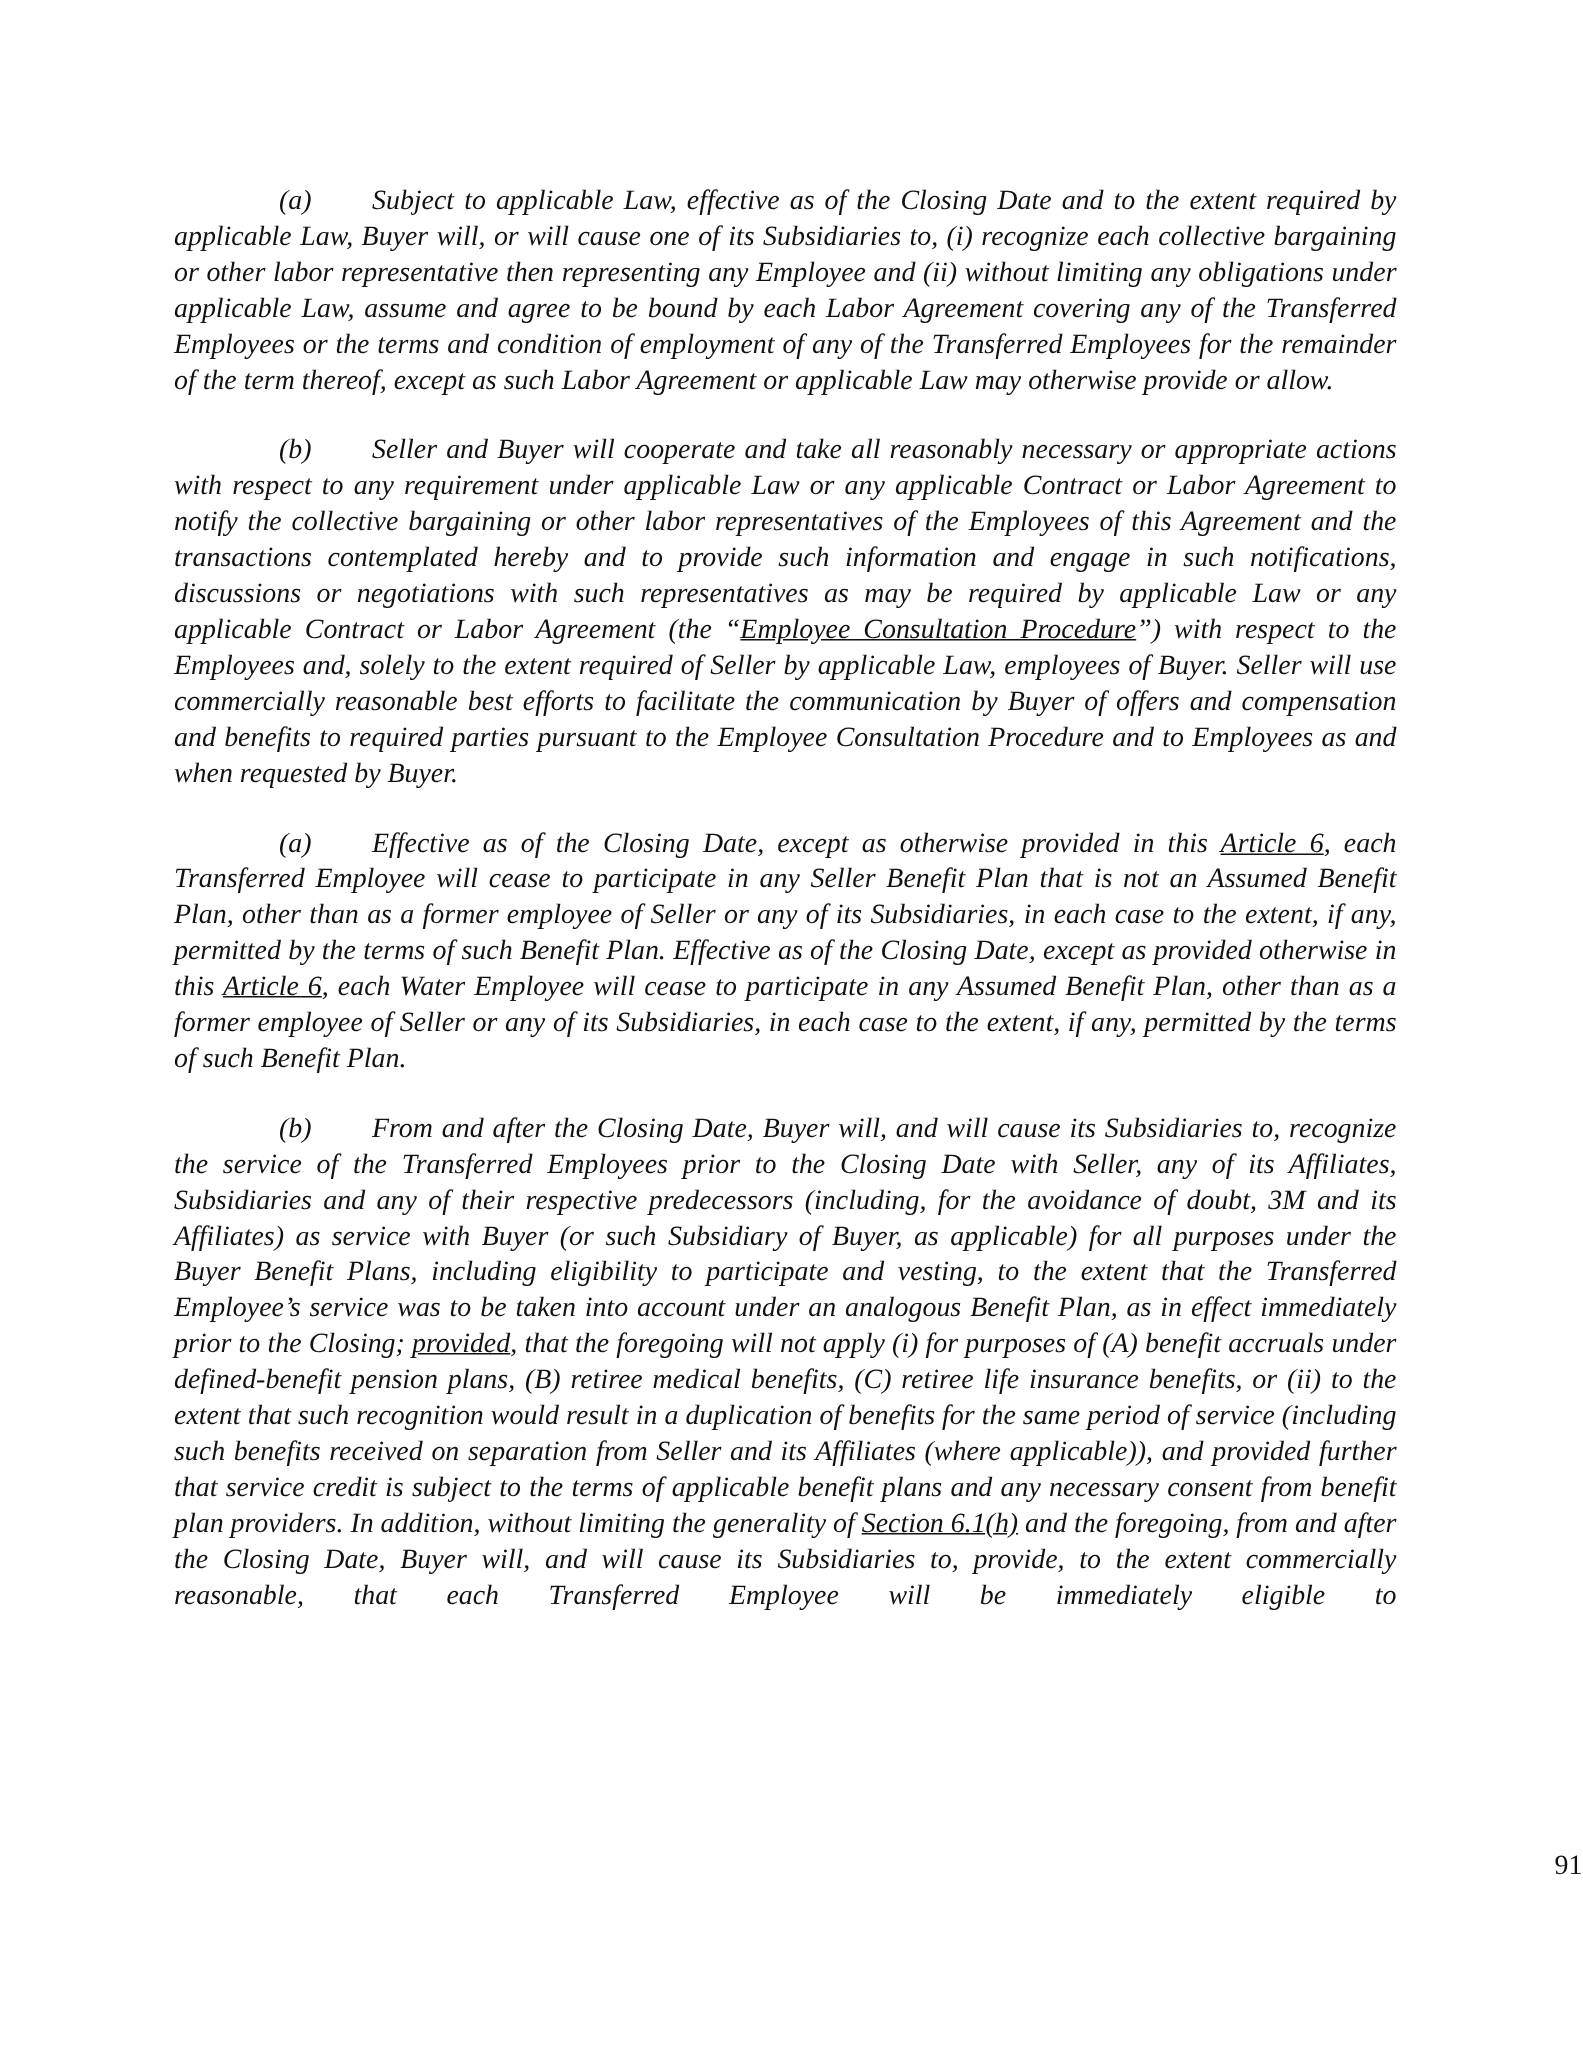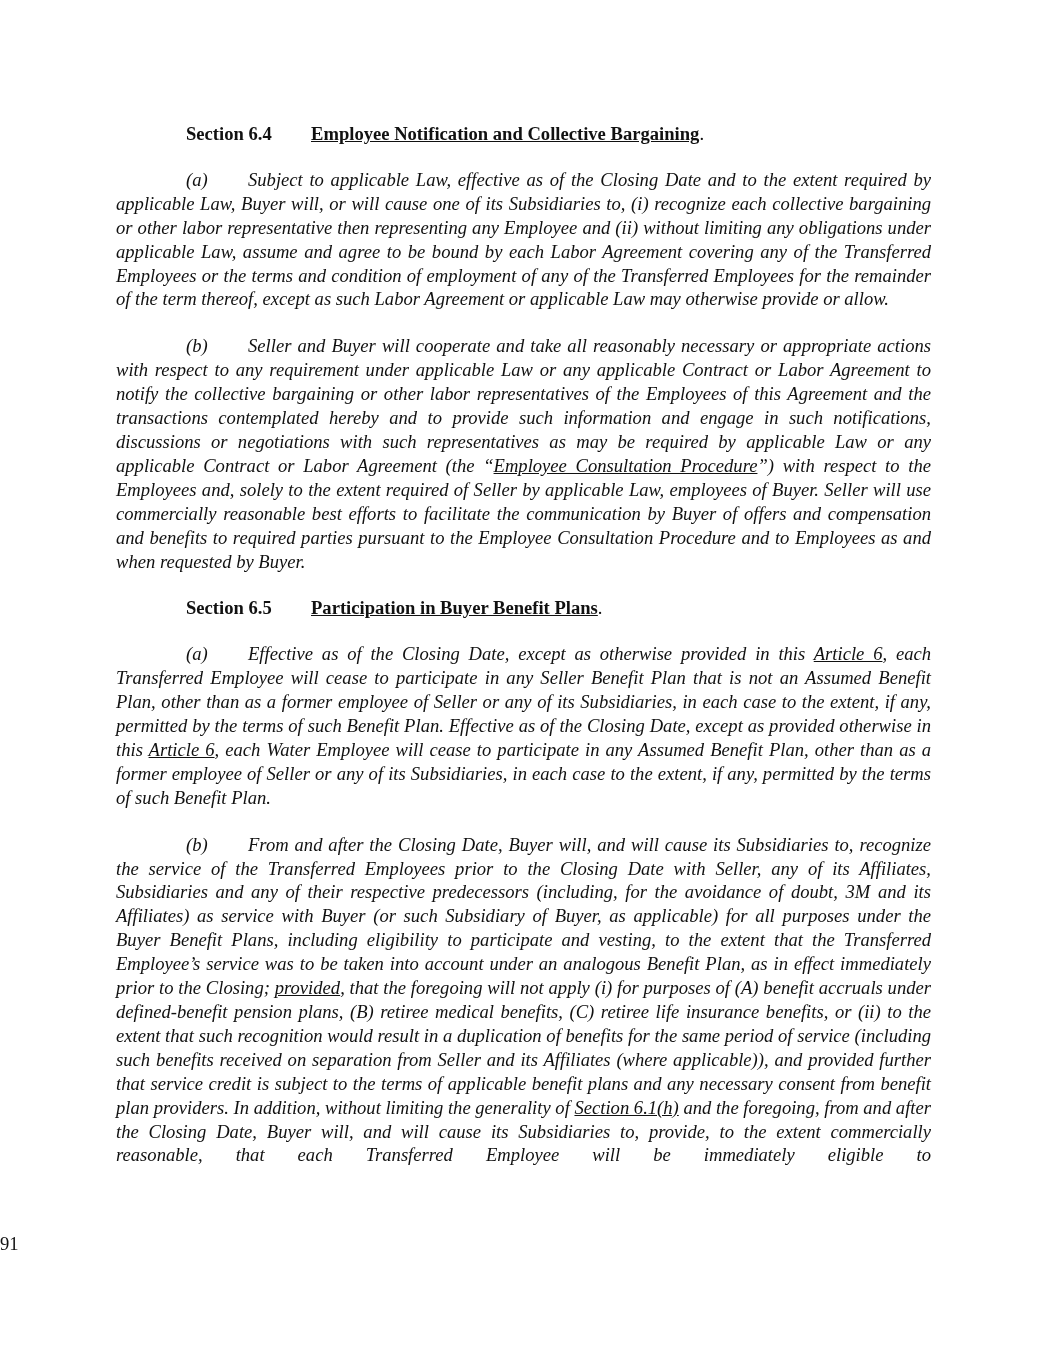--- a/index.html
+++ b/index.html
@@ -11,44 +11,38 @@
     }
     .heading { margin: 0 0 22px 0; font-weight: bold; padding-left: 70px; white-space: nowrap; }
     .heading .num { display: inline-block; width: 125px; }
     .heading .title { text-decoration: underline; }
     .heading .period { font-weight: normal; }
     p.para { margin: 0 0 23px 0; text-align: justify; text-indent: 70px; font-style: italic; }
     p.para .label { display: inline-block; width: 62px; text-indent: 0; }
     p.para.last { text-align-last: justify; margin-bottom: 0; }
     .u { text-decoration: underline; }
     .page-num {
-      position: absolute; left: 0; width: 1055px; top: 1233px; text-align: left;
+      position: absolute; left: 0; width: 1055px; top: 1233px; text-align: right;
       font-family: "Liberation Serif", "DejaVu Serif", serif; font-size: 18.6px; color: #111;
     }
   </style>
 </head>
 <body>
 
 <div class="page">
 
-  <div class="heading">
-    <span class="num">Section 6.4</span><span class="title">Employee Notification and Collective Bargaining</span><span class="period">.</span>
-  </div>
 
   <p class="para">
     <span class="label">(a)</span><span>Subject to applicable Law, effective as of the Closing Date and to the extent required by applicable Law, Buyer will, or will cause one of its Subsidiaries to, (i) recognize each collective bargaining or other labor representative then representing any Employee and (ii) without limiting any obligations under applicable Law, assume and agree to be bound by each Labor Agreement covering any of the Transferred Employees or the terms and condition of employment of any of the Transferred Employees for the remainder of the term thereof, except as such Labor Agreement or applicable Law may otherwise provide or allow.</span>
   </p>
 
   <p class="para">
     <span class="label">(b)</span><span>Seller and Buyer will cooperate and take all reasonably necessary or appropriate actions with respect to any requirement under applicable Law or any applicable Contract or Labor Agreement to notify the collective bargaining or other labor representatives of the Employees of this Agreement and the transactions contemplated hereby and to provide such information and engage in such notifications, discussions or negotiations with such representatives as may be required by applicable Law or any applicable Contract or Labor Agreement (the “</span><span class="u">Employee Consultation Procedure</span><span>”) with respect to the Employees and, solely to the extent required of Seller by applicable Law, employees of Buyer. Seller will use commercially reasonable best efforts to facilitate the communication by Buyer of offers and compensation and benefits to required parties pursuant to the Employee Consultation Procedure and to Employees as and when requested by Buyer.</span>
   </p>
 
-  <div class="heading">
-    <span class="num">Section 6.5</span><span class="title">Participation in Buyer Benefit Plans</span><span class="period">.</span>
-  </div>
 
   <p class="para">
     <span class="label">(a)</span><span>Effective as of the Closing Date, except as otherwise provided in this </span><span class="u">Article 6</span><span>, each Transferred Employee will cease to participate in any Seller Benefit Plan that is not an Assumed Benefit Plan, other than as a former employee of Seller or any of its Subsidiaries, in each case to the extent, if any, permitted by the terms of such Benefit Plan. Effective as of the Closing Date, except as provided otherwise in this </span><span class="u">Article 6</span><span>, each Water Employee will cease to participate in any Assumed Benefit Plan, other than as a former employee of Seller or any of its Subsidiaries, in each case to the extent, if any, permitted by the terms of such Benefit Plan.</span>
   </p>
 
   <p class="para last">
     <span class="label">(b)</span><span>From and after the Closing Date, Buyer will, and will cause its Subsidiaries to, recognize the service of the Transferred Employees prior to the Closing Date with Seller, any of its Affiliates, Subsidiaries and any of their respective predecessors (including, for the avoidance of doubt, 3M and its Affiliates) as service with Buyer (or such Subsidiary of Buyer, as applicable) for all purposes under the Buyer Benefit Plans, including eligibility to participate and vesting, to the extent that the Transferred Employee’s service was to be taken into account under an analogous Benefit Plan, as in effect immediately prior to the Closing; </span><span class="u">provided</span><span>, that the foregoing will not apply (i) for purposes of (A) benefit accruals under defined-benefit pension plans, (B) retiree medical benefits, (C) retiree life insurance benefits, or (ii) to the extent that such recognition would result in a duplication of benefits for the same period of service (including such benefits received on separation from Seller and its Affiliates (where applicable)), and provided further that service credit is subject to the terms of applicable benefit plans and any necessary consent from benefit plan providers. In addition, without limiting the generality of </span><span class="u">Section 6.1(h)</span><span> and the foregoing, from and after the Closing Date, Buyer will, and will cause its Subsidiaries to, provide, to the extent commercially reasonable, that each Transferred Employee will be immediately eligible to</span>
   </p>
 
 </div>

